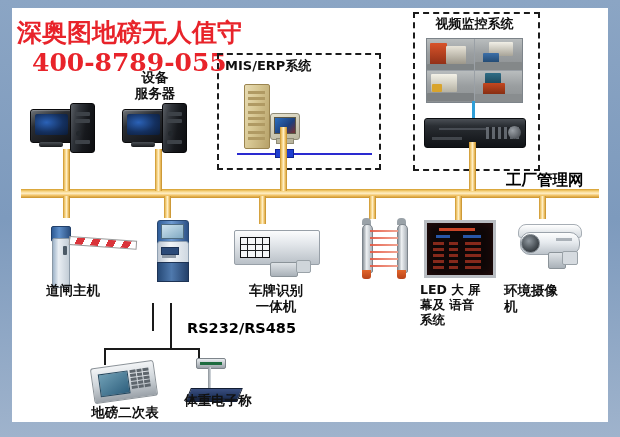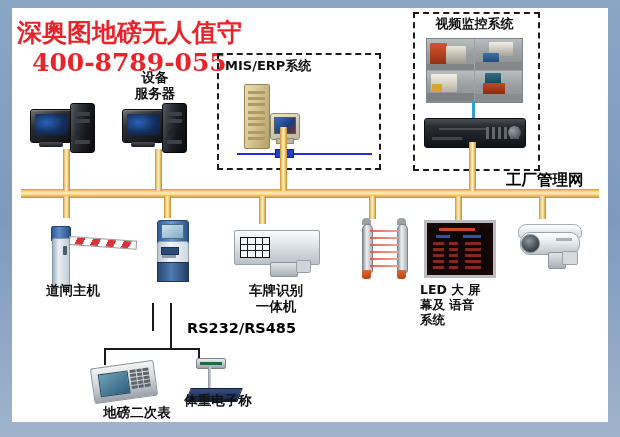--- a/index.html
+++ b/index.html
@@ -320,20 +320,22 @@
 系统</div>
 
     <div class="dev" style="left:500px;top:211px;width:80px;height:58px;">
       <div class="sunshade" style="left:6px;top:5px;width:62px;height:12px;"></div>
       <div class="bullet" style="left:8px;top:13px;width:58px;height:21px;"></div>
       <div class="lens" style="left:9px;top:15px;width:17px;height:17px;"></div>
       <div style="position:absolute;left:44px;top:19px;width:16px;height:3px;background:#aab1b8;"></div>
       <div class="cammount" style="left:36px;top:33px;width:16px;height:15px;"></div>
       <div style="position:absolute;left:50px;top:32px;width:14px;height:12px;background:#d6dbe0;border:1px solid #9aa2a8;border-radius:2px;"></div>
     </div>
+    <div class="lbl" style="left:492px;top:274px;width:90px;text-align:left;">环境摄像
+机</div>
 
     <div class="netlbl" style="left:175px;top:312px;font-size:14.5px;">RS232/RS485</div>
 
     <div class="wire" style="left:158px;top:295px;width:2px;height:46px;"></div>
     <div class="wire" style="left:92px;top:340px;width:96px;height:2px;"></div>
     <div class="wire" style="left:92px;top:340px;width:2px;height:17px;"></div>
     <div class="wire" style="left:186px;top:340px;width:2px;height:17px;"></div>
     <div class="wire" style="left:140px;top:295px;width:2px;height:28px;"></div>
 
     <div class="dev" style="left:78px;top:352px;width:70px;height:44px;">
@@ -351,21 +353,21 @@
             <span></span>
           <span></span>
             <span></span>
             <span></span>
           <span></span>
             <span></span>
             <span></span>
         </div>
       </div>
     </div>
-    <div class="lbl" style="left:74px;top:396px;width:102px;">地磅二次表</div>
+    <div class="lbl" style="left:62px;top:396px;width:102px;">地磅二次表</div>
 
     <div class="dev" style="left:170px;top:350px;width:66px;height:46px;">
       <div class="shead" style="left:14px;top:0px;width:28px;height:9px;"></div>
       <div class="spost" style="left:26px;top:9px;height:23px;"></div>
       <div class="splate" style="left:6px;top:30px;width:50px;height:12px;transform:skewX(-22deg);"></div>
       <div style="position:absolute;left:10px;top:40px;width:42px;height:3px;background:#1b2742;transform:skewX(-22deg);"></div>
     </div>
     <div class="lbl" style="left:155px;top:384px;width:102px;">体重电子称</div>
 
   </div>

